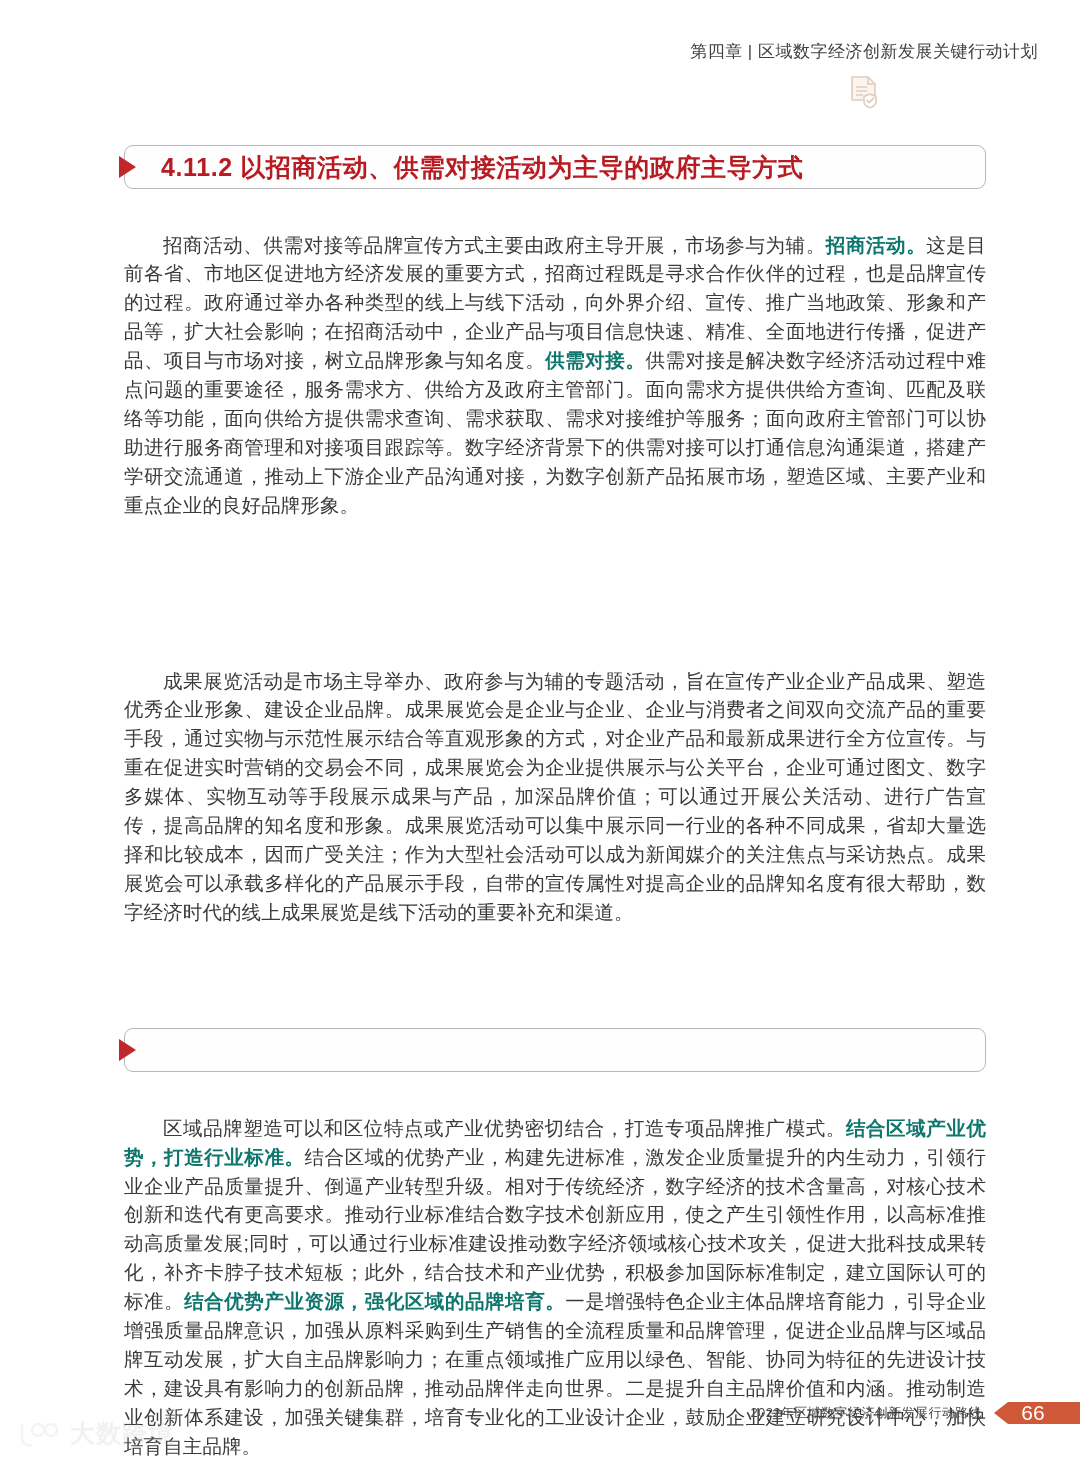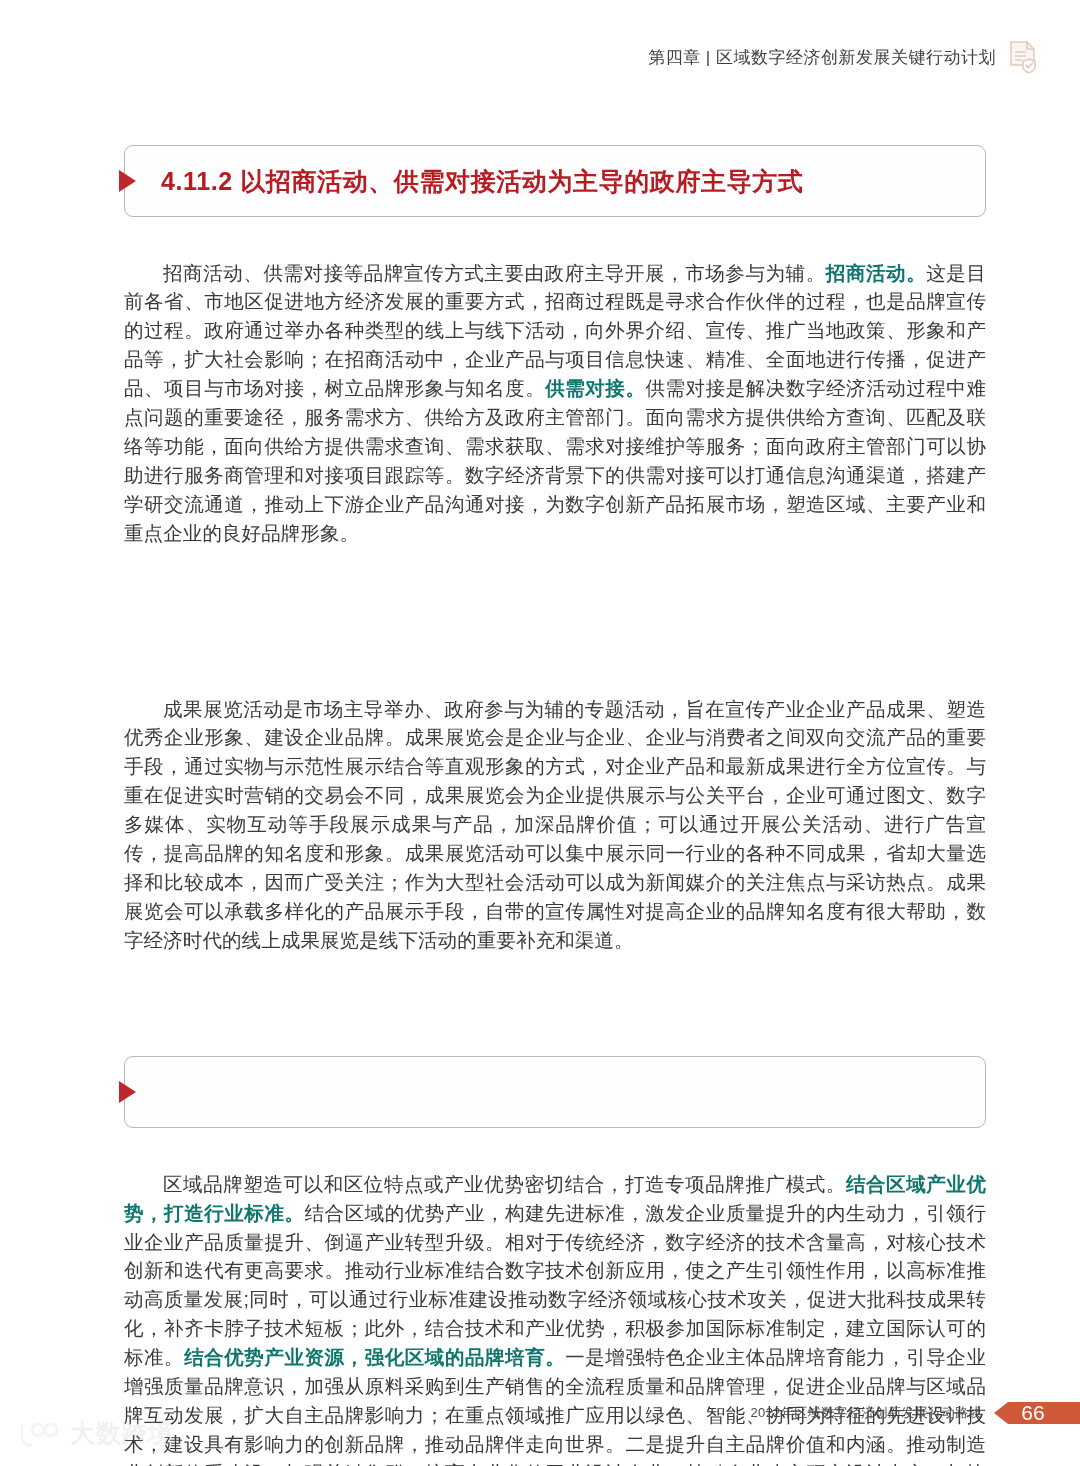--- a/index.html
+++ b/index.html
@@ -16,20 +16,21 @@
   }
 
   
   .page-header {
     position: absolute;
     top: 40px;
     right: 42px;
     display: flex;
     align-items: center;
     gap: 12px;
+    flex-direction: column;
   }
   .page-header-text {
     font-size: 17px;
     color: #3f3f3f;
     letter-spacing: 0.5px;
     white-space: nowrap;
   }
   .header-doc-icon {
     width: 30px;
     height: 34px;
@@ -42,21 +43,21 @@
     position: absolute;
     left: 124px;
     top: 0;
     width: 862px;
   }
 
   
   .section-head {
     position: relative;
     box-sizing: border-box;
-    height: 72px;
+    height: 44px;
     border: 1px solid #b8b8b8;
     border-radius: 9px;
     background: #fefefe;
     display: flex;
     align-items: center;
     padding-left: 36px;
   }
   .section-head-bullet {
     position: absolute;
     left: -6px;

